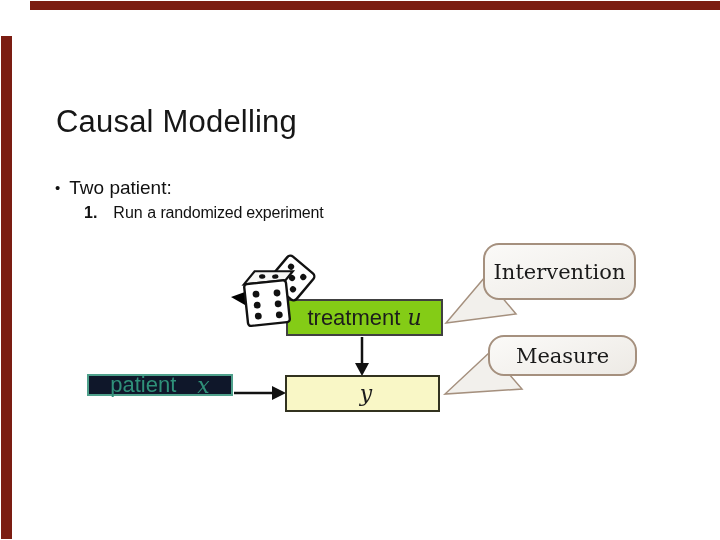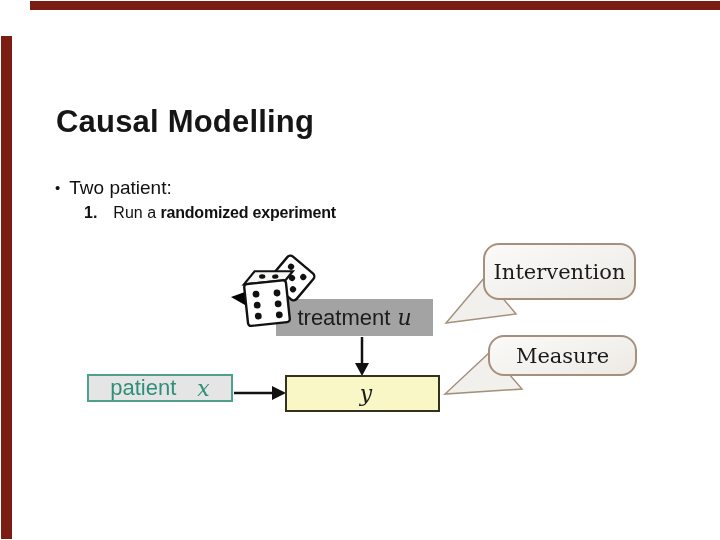--- a/index.html
+++ b/index.html
@@ -7,49 +7,49 @@
     position:relative;width:720px;height:540px;background:#ffffff;
     overflow:hidden;font-family:"Liberation Sans",sans-serif;
   }
   
   .bar-top{position:absolute;left:30px;top:1px;width:690px;height:9px;background:#7b1d12;}
   .bar-left{position:absolute;left:1px;top:36px;width:11px;height:503px;background:#7b1d12;}
 
   
   .title{
     position:absolute;left:56px;top:104px;font-size:31px;line-height:36px;
-    font-weight:700;letter-spacing:0.2px;color:#161616;
+    font-weight:400;letter-spacing:0.2px;color:#161616;
   }
   .bullet-line{
     position:absolute;left:55px;top:176px;font-size:19px;line-height:24px;color:#111;
   }
   .bullet-marker{display:inline-block;margin-right:9px;font-size:15px;vertical-align:1px;}
   .numbered-line{
     position:absolute;left:84px;top:202px;font-size:16px;line-height:22px;color:#111;
   }
   .num{display:inline-block;font-weight:700;}
   .num-text{margin-left:16px;}
-  .bold-part{font-weight:700;letter-spacing:-0.2px;}
+  .bold-part{font-weight:400;letter-spacing:-0.2px;}
 
   
   .layer{position:absolute;left:0;top:0;width:720px;height:540px;}
   .layer-under{z-index:1;}
   .layer-over{z-index:3;}
 
   
   .dbox{
     position:absolute;z-index:2;box-sizing:border-box;
     display:flex;align-items:center;justify-content:center;
     white-space:nowrap;
   }
   .dbox .lbl{font-size:22px;color:#1c1c1c;}
   .dbox .mathvar{font-family:"DejaVu Serif",serif;font-style:italic;font-size:22px;margin-left:7px;color:#1c1c1c;}
-  .box-treatment{left:276px;top:299px;width:157px;height:37px;background:#a3a3a3;border:2px solid #a3a3a3;}
+  .box-treatment{left:286px;top:299px;width:157px;height:37px;background:#84cc16;border:2px solid #404040;}
   .box-outcome{left:285px;top:375px;width:155px;height:37px;background:#f9f7c6;border:2px solid #32321f;}
-  .box-patient{left:87px;top:374px;width:146px;height:28px;background:#e5e5e5;border:2px solid #4fa18c;gap:14px;}
+  .box-patient{left:87px;top:374px;width:146px;height:22px;background:#0f172a;border:2px solid #4fa18c;gap:14px;}
   .box-patient .lbl,.box-patient .mathvar{color:#2f9079;}
 
   
   .bubble{
     position:absolute;z-index:2;box-sizing:border-box;
     border:2px solid #a5907e;border-radius:16px;
     background:linear-gradient(160deg,#fbfaf8 0%,#edeae5 100%);
     display:flex;align-items:center;justify-content:center;
     font-family:"DejaVu Serif",serif;font-size:21px;color:#1a1a1a;white-space:nowrap;
   }

